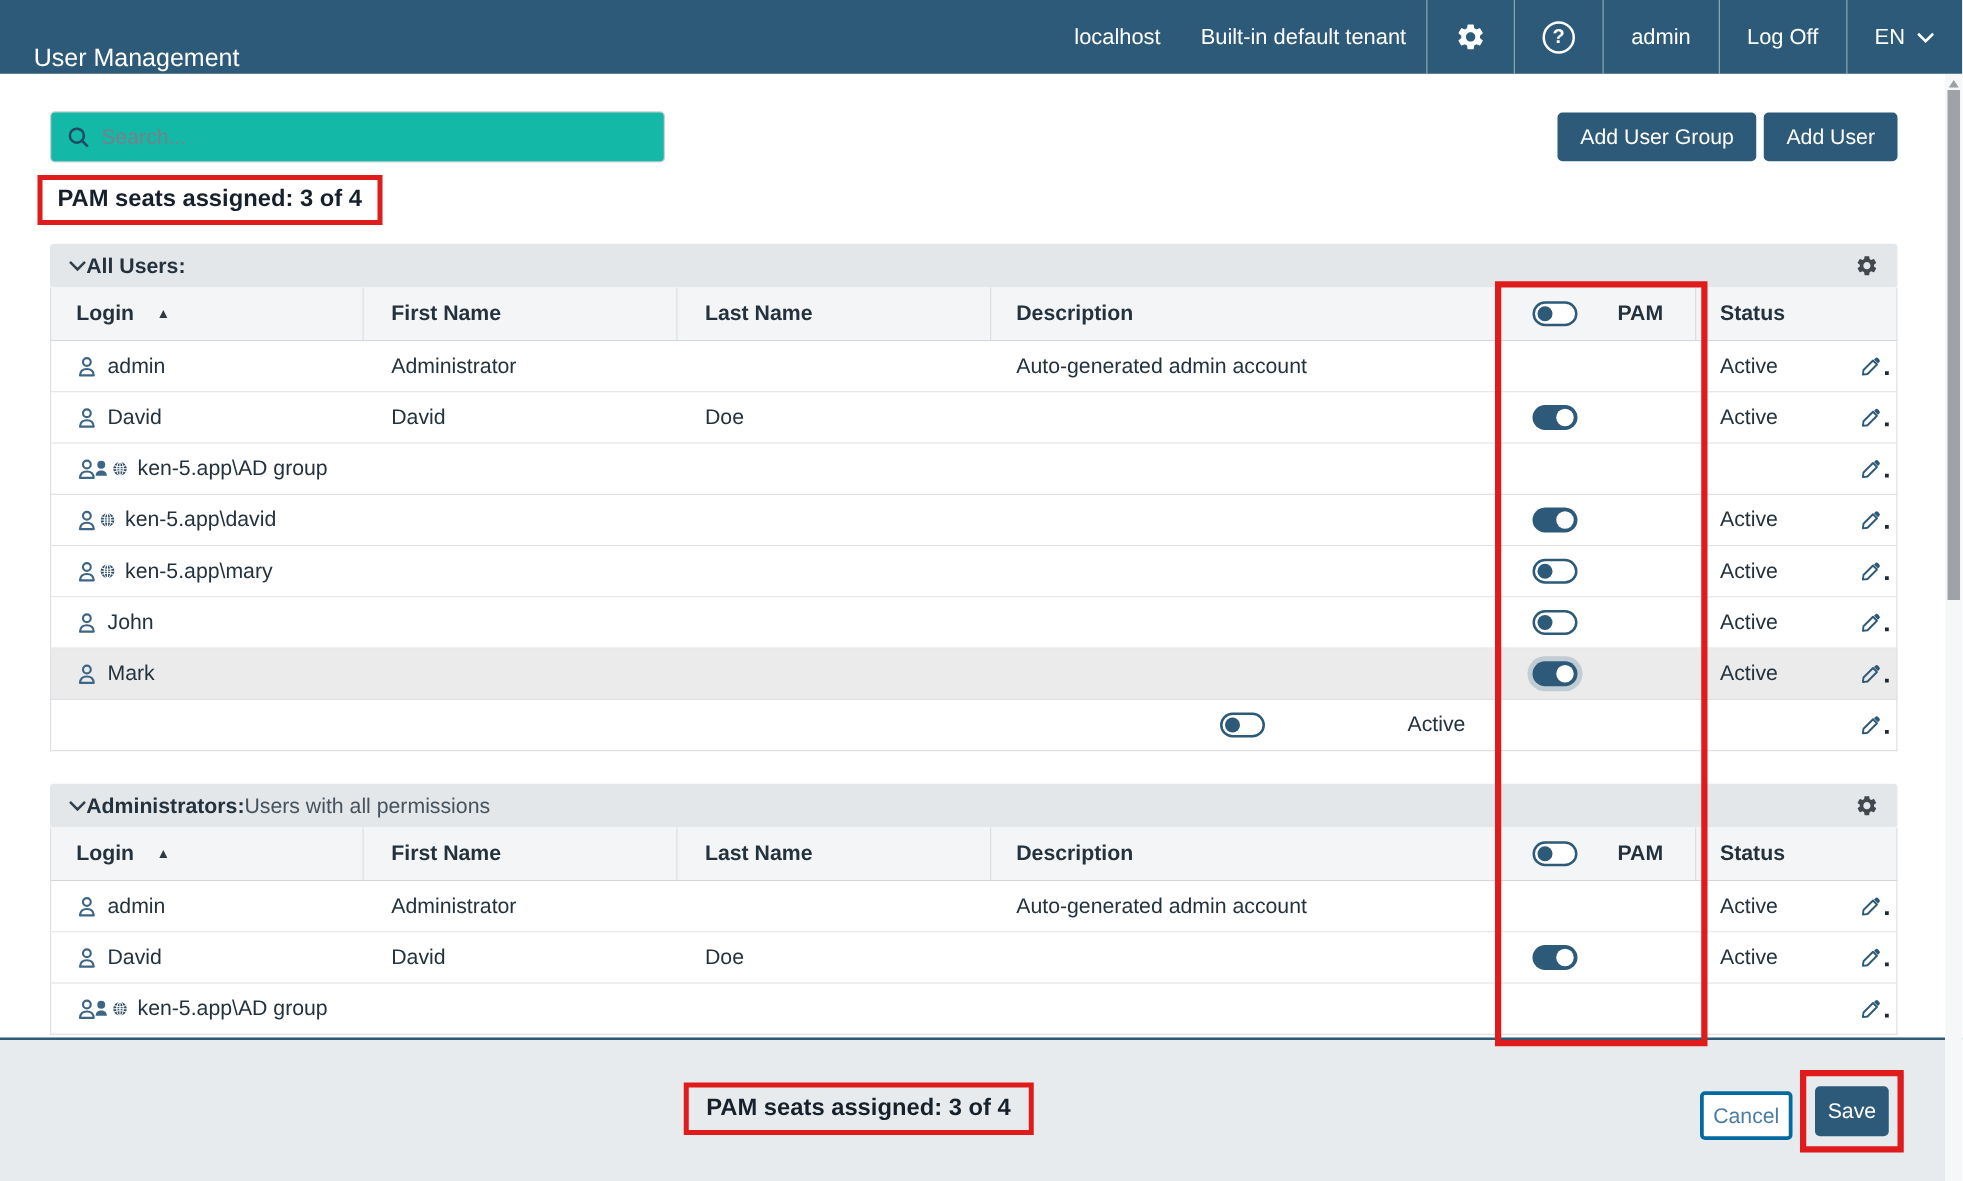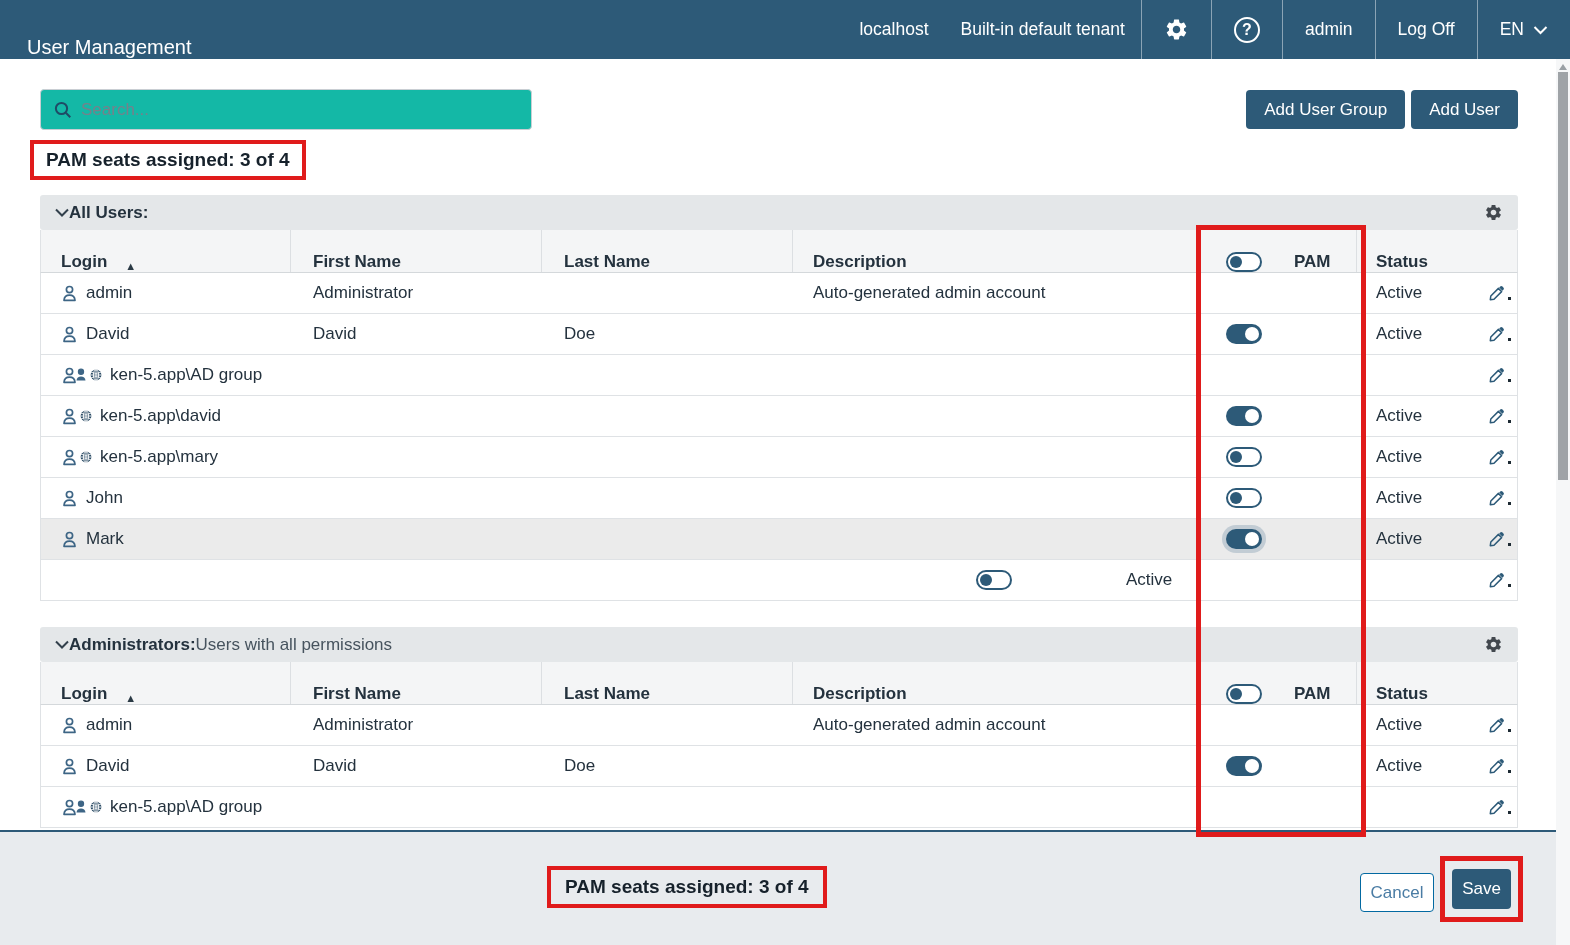--- a/index.html
+++ b/index.html
@@ -45,21 +45,21 @@
   .sections{position:absolute;top:195px;left:40px;width:1478px}
   .section + .section{margin-top:26px}
   .section-header{height:35px;background:var(--sec-bg);border-radius:3px;display:flex;
     align-items:center;padding:0 15px;cursor:pointer}
   .sec-title{font-weight:bold;font-size:17px}
   .sec-sub{font-size:17px;color:#46535e}
   .sec-gear{margin-left:auto;display:flex;align-items:center;cursor:pointer}
   .thead{display:flex;height:43px;background:var(--thead-bg);border-bottom:1px solid #d4d8db;
     border-left:1px solid var(--row-border);border-right:1px solid var(--row-border);
     font-weight:bold;font-size:17px;align-items:stretch}
-  .th{display:flex;align-items:flex-end;border-right:1px solid #dcdfe2}
+  .th{display:flex;align-items:center;border-right:1px solid #dcdfe2}
   .th:last-child{border-right:none}
   .trow{display:flex;height:41px;align-items:stretch;border-bottom:1px solid var(--row-border);
     border-left:1px solid var(--row-border);border-right:1px solid var(--row-border);
     font-size:17px;background:#fff;cursor:pointer}
   .trow.hl{background:#ebebeb}
   .cell{display:flex;align-items:center}
   .c-login{width:250px;padding-left:20px;gap:8px}
   .c-first{width:251px;padding-left:22px}
   .c-last{width:251px;padding-left:22px}
   .c-desc{width:406px;padding-left:20px}
@@ -78,21 +78,21 @@
 
   .edit-wrap{position:relative;display:flex;align-items:center;cursor:pointer;padding-right:5px}
   .edit-dot{position:absolute;right:-1px;bottom:1px;width:3px;height:3px;background:#1d2a33}
 
   
   .footer{position:absolute;left:0;top:830px;width:1570px;height:115px;background:var(--footer-bg);
     border-top:2px solid #2e5a78;z-index:5}
   .footer-banner{position:absolute;left:547px;top:34px;border:4px solid var(--red);
     padding:6px 14px;font-weight:bold;font-size:19px;color:#16212b}
   .btn-cancel{position:absolute;left:1360px;top:41px;width:74px;height:39px;background:#fff;
-    border:1px solid #0369a1;border-radius:4px;color:#4a7ca4;font-size:17px;cursor:pointer;font-family:inherit}
+    border:3px solid #0369a1;border-radius:4px;color:#4a7ca4;font-size:17px;cursor:pointer;font-family:inherit}
   .save-annotation{position:absolute;left:1440px;top:24px;border:5px solid var(--red);padding:8px 7px}
   .btn-save{display:block;width:59px;height:40px;background:var(--navy);color:#fff;border:none;
     border-radius:4px;font-size:17px;cursor:pointer;font-family:inherit}
 
   
   .pam-col-annotation{position:absolute;left:1196px;top:225px;width:170px;height:612px;
     border:5px solid var(--red);z-index:10;pointer-events:none}
 
   
   .scrollbar{position:absolute;right:0;top:59px;width:14px;height:886px;background:#f6f7f8;z-index:6}

